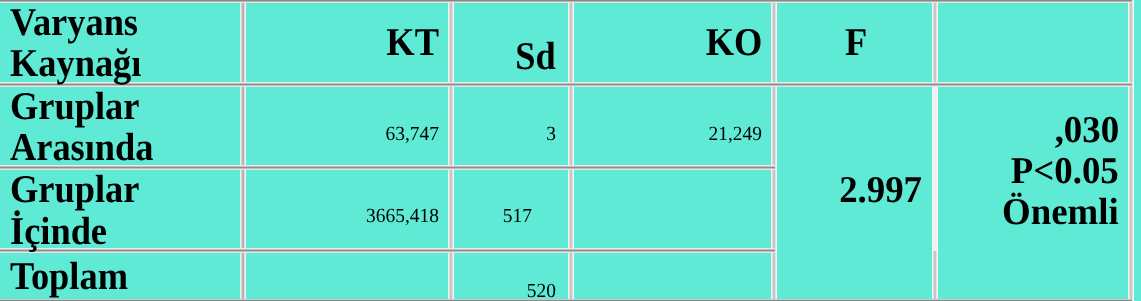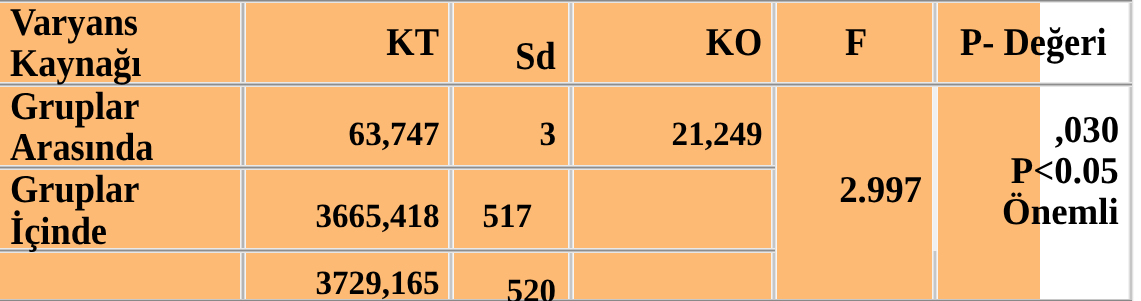--- a/index.html
+++ b/index.html
@@ -1,37 +1,37 @@
 <!DOCTYPE html>
 <html><head>
 <meta charset="utf-8">
 <title>Varyans Analizi Tablosu</title>
 <style>
   html,body{margin:0;padding:0;background:#ffffff;}
   body{width:1141px;height:301px;overflow:hidden;
        font-family:"Liberation Serif",serif;color:#000;
        -webkit-font-smoothing:antialiased;text-rendering:geometricPrecision;}
-  #sheet{position:relative;width:1040px;height:301px;background:#fdba74;}
+  #sheet{position:relative;width:1141px;height:301px;background:#5eead4;}
 
   
   .hl{position:absolute;height:1px;background:#8d8d8d;
       box-shadow:0 -1px 0 #c2c2c2, 0 1px 0 #bebebe, 0 -2px 0 #e9e9e9, 0 2px 0 #e6e6e6;}
   .vl{position:absolute;width:2px;background:#c6c6c6;
       box-shadow:-1px 0 0 #dedede, 1px 0 0 #e2e2e2, -2px 0 0 #f2f2f2, 2px 0 0 #f6f6f6;}
   .hl.edge{height:1px;background:#888888;box-shadow:none;}
   .hl.edge.top{box-shadow:0 1px 0 #b5b5b5, 0 2px 0 #e5e5e5;}
   .hl.edge.bot{box-shadow:0 -1px 0 #c8c8c8;}
   .vl.dark{background:#b4b4b4;box-shadow:-1px 0 0 #d6d6d6, 1px 0 0 #dadada, -2px 0 0 #f0f0f0, 2px 0 0 #f4f4f4;}
   .vl.faint{width:4px;background:#f0f0f0;box-shadow:-1px 0 0 #f7f7f7, 1px 0 0 #f7f7f7;}
 
   
   .t{position:absolute;white-space:pre;will-change:opacity;}
   .b   {font-weight:bold;font-size:39.4px;line-height:41.4px;}
   .r36 {font-size:37.8px;line-height:41px;font-weight:bold;}
-  .r28 {font-size:34px;line-height:31px;font-weight:bold;}
+  .r28 {font-size:20px;line-height:31px;}
 
   .b   .sx{display:inline-block;transform:scaleX(0.9235);}
   .r36 .sx{display:inline-block;transform:scaleX(0.975);}
   .r28 .sx{display:inline-block;transform:scaleX(0.972);}
 
   .al{text-align:left;}
   .ar{text-align:right;}
   .ac{text-align:center;}
   .al .sx{transform-origin:left center;}
   .ar .sx{transform-origin:right center;}
@@ -56,34 +56,33 @@
   <div class="hl" style="left:0;top:167px;width:775px"></div>
   <div class="hl" style="left:0;top:250px;width:775px"></div>
   <div class="hl edge bot" style="left:0;top:300px;width:1132px"></div>
 
   <div class="t b al" style="left:10px;top:1.6px;width:225px"><span class="sx">Varyans
 Kaynağı</span></div>
   <div class="t b ar" style="left:248px;top:22px;width:191px"><span class="sx">KT</span></div>
   <div class="t b ar" style="left:456px;top:36px;width:99.5px"><span class="sx">Sd</span></div>
   <div class="t b ar" style="left:575px;top:22px;width:187px"><span class="sx">KO</span></div>
   <div class="t b ac" style="left:776px;top:22px;width:160px"><span class="sx">F</span></div>
-  <div class="t b ac" style="left:936px;top:22px;width:195px"><span class="sx">P- Değeri</span></div>
 
   <div class="t b al" style="left:10px;top:85.7px;width:225px"><span class="sx">Gruplar
 Arasında</span></div>
   <div class="t r28 ar" style="left:248px;top:119px;width:191px"><span class="sx">63,747</span></div>
   <div class="t r28 ar" style="left:456px;top:119px;width:99.5px"><span class="sx">3</span></div>
   <div class="t r28 ar" style="left:575px;top:119px;width:187px"><span class="sx">21,249</span></div>
 
   <div class="t b al" style="left:10px;top:169.4px;width:225px"><span class="sx">Gruplar
 İçinde</span></div>
   <div class="t r28 ar" style="left:248px;top:201px;width:191px"><span class="sx">3665,418</span></div>
   <div class="t r28 ar" style="left:432px;top:201px;width:99.5px"><span class="sx">517</span></div>
 
-  <div class="t r28 ar" style="left:248px;top:268px;width:191px"><span class="sx">3729,165</span></div>
+  <div class="t b al" style="left:10px;top:256px;width:225px"><span class="sx">Toplam</span></div>
   <div class="t r28 ar" style="left:456px;top:276px;width:99.5px"><span class="sx">520</span></div>
   <div class="t r28 ar" style="left:575px;top:268px;width:187px"><span class="sx"></span></div>
 
   <div class="t r36 ar" style="left:775px;top:170px;width:147px"><span class="sx">2.997</span></div>
 
   <div class="t r36 ar" style="left:936px;top:110px;width:183px"><span class="sx">,030</span><br><span class="sx">P&lt;0.05</span><br><span class="sx">Önemli</span></div>
 
 </div>
 
 </body></html>

